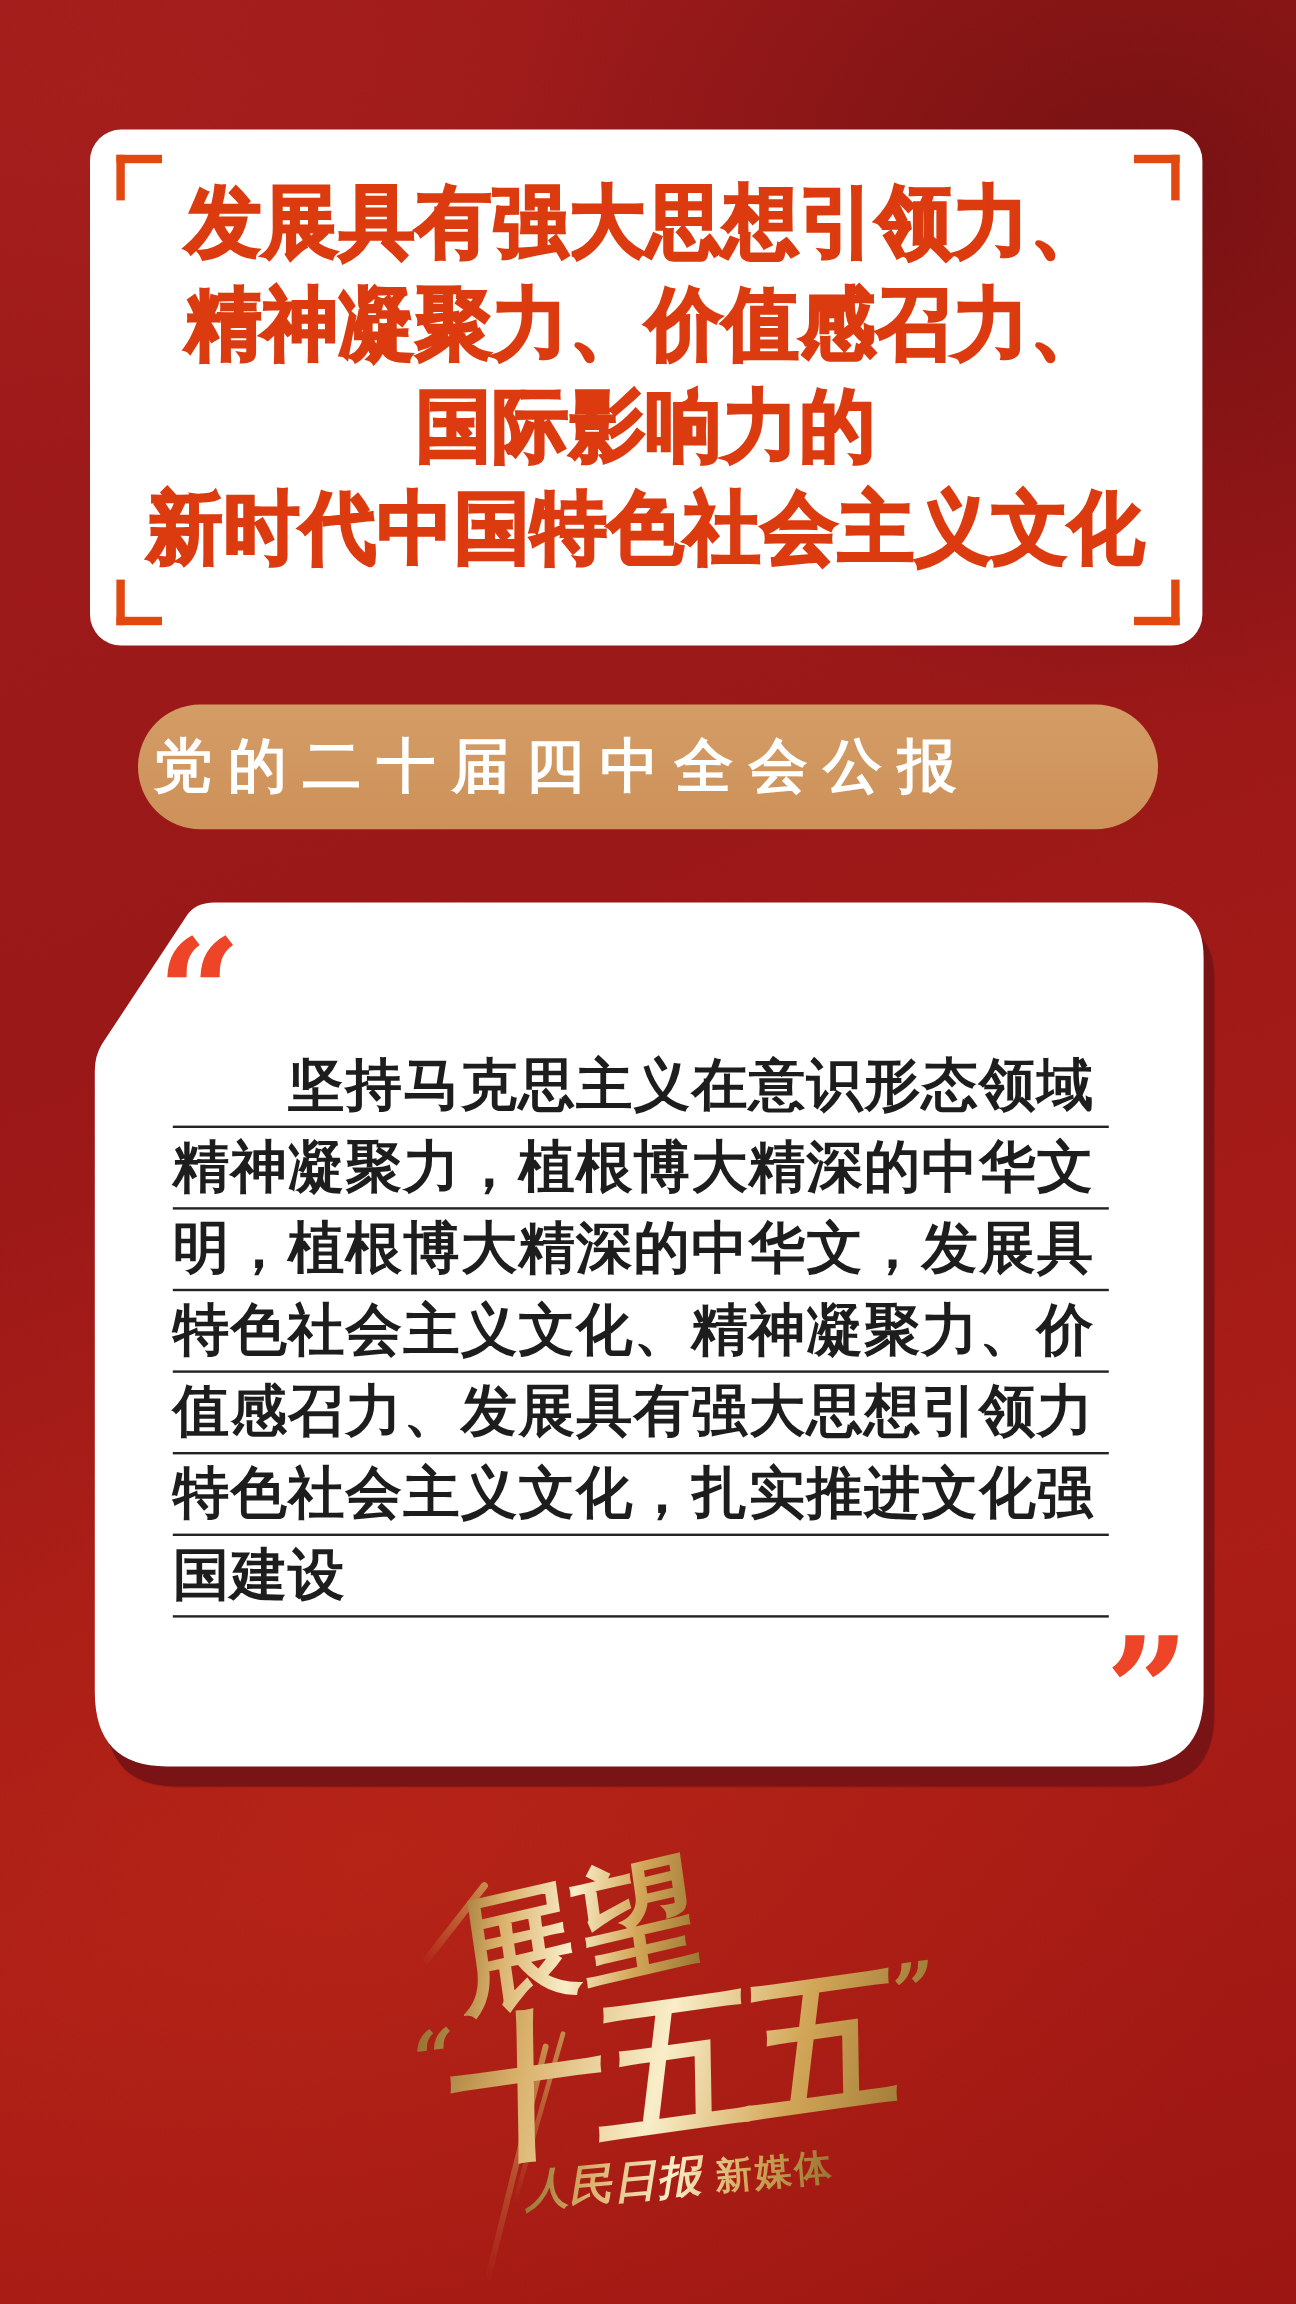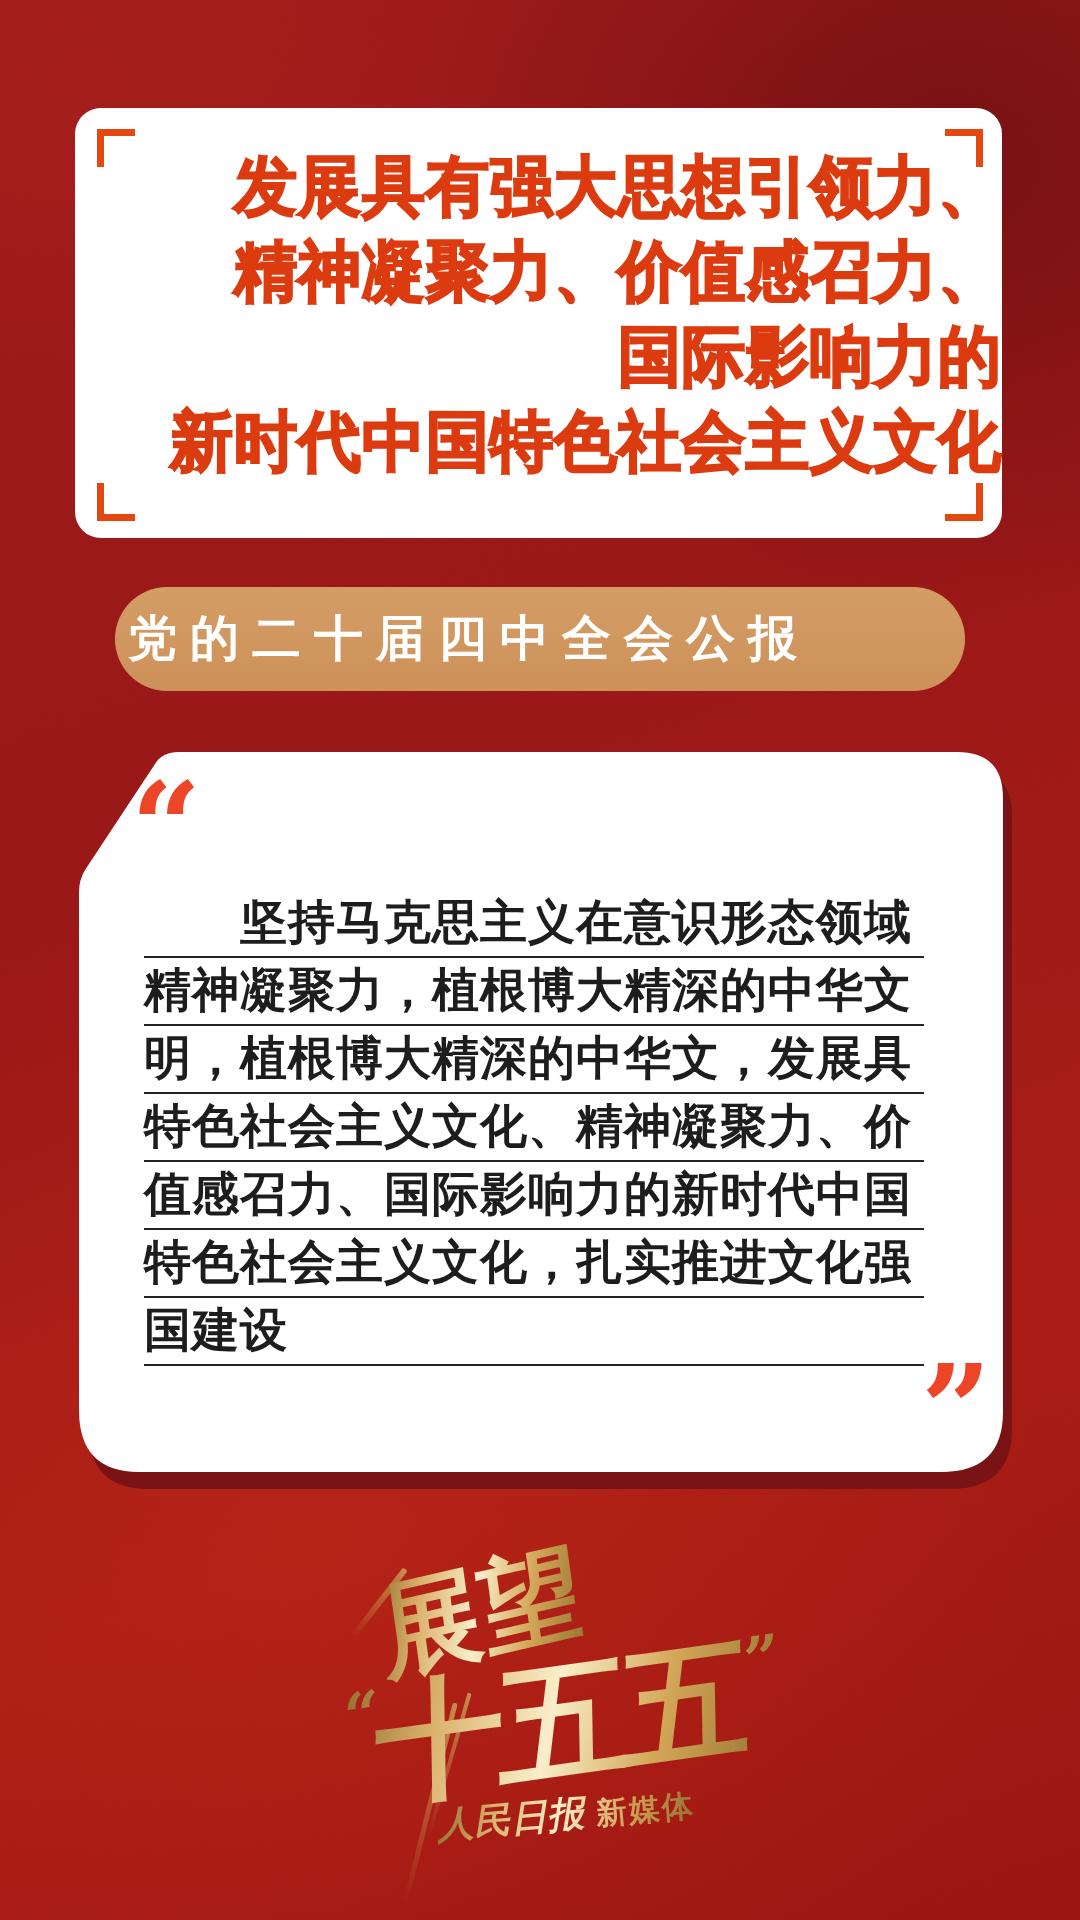--- a/index.html
+++ b/index.html
@@ -17,21 +17,21 @@
   
   .title-card{
     position:absolute;left:75px;top:108px;width:927px;height:430px;
     background:#ffffff;border-radius:26px;
   }
   .bracket{position:absolute;width:31px;height:31px;border:0 solid #e2480f;}
   .bracket.tl{left:22px;top:21px;border-left-width:7px;border-top-width:7px;}
   .bracket.tr{right:19px;top:21px;border-right-width:7px;border-top-width:7px;}
   .bracket.bl{left:22px;bottom:17px;border-left-width:7px;border-bottom-width:7px;}
   .bracket.br{right:19px;bottom:17px;border-right-width:7px;border-bottom-width:7px;}
-  .title-lines{position:absolute;left:0;top:36px;width:100%;text-align:right;}
+  .title-lines{position:absolute;left:0;top:36px;width:100%;text-align:center;}
   .title-line{
     height:85px;line-height:85px;font-size:63px;font-weight:900;
     color:#dc3a0f;-webkit-text-stroke:2.2px #dc3a0f;letter-spacing:1px;
     transform:scaleY(1.04);
   }
 
   
   .badge{
     position:absolute;left:115px;top:587px;width:850px;height:104px;border-radius:52px;
     background:linear-gradient(180deg,#d49d66 0%,#cd9159 100%);
@@ -43,21 +43,21 @@
 
   
   .quote-card{position:absolute;left:75px;top:750px;width:932px;height:724px;}
   .quote-card svg{position:absolute;left:0;top:0;filter:drop-shadow(9px 17px 0 #7a1315);}
   .qmark{
     position:absolute;font-family:"DejaVu Serif",serif;font-weight:700;
     color:#ee4528;font-size:122px;line-height:1;letter-spacing:-6px;
   }
   .qmark.open{left:56px;top:16px;}
   .qmark.close{left:846px;top:598px;}
-  .quote-lines{position:absolute;left:69px;top:140px;width:780px;}
+  .quote-lines{position:absolute;left:69px;top:122px;width:780px;}
   .q-line{
     height:66px;line-height:64px;border-bottom:2px solid #232323;
     font-size:47px;font-weight:700;color:#1d1d1d;letter-spacing:1px;white-space:nowrap;
   }
   .q-line.indent{text-indent:96px;}
 
   
   .gold-text{
     background:linear-gradient(104deg,#8f6a2a 0%,#d9b06a 22%,#f9eec9 48%,#d3a759 72%,#93702e 100%);
     -webkit-background-clip:text;background-clip:text;color:transparent;
@@ -115,21 +115,21 @@
 <div class="quote-card">
   <svg width="932" height="724" viewBox="0 0 932 724" xmlns="http://www.w3.org/2000/svg">
     <path fill="#ffffff" d="M 104 2 L 882 2 Q 928 2 928 48 L 928 662 Q 928 722 866 722 L 64 722 Q 4 722 4 660 L 4 142 Q 4 130 10 120 L 80 14 Q 87 2 104 2 Z"></path>
   </svg>
   <div class="qmark open">“</div>
   <div class="quote-lines">
     <div class="q-line indent">坚持马克思主义在意识形态领域</div>
     <div class="q-line">精神凝聚力，植根博大精深的中华文</div>
     <div class="q-line">明，植根博大精深的中华文，发展具</div>
     <div class="q-line">特色社会主义文化、精神凝聚力、价</div>
-    <div class="q-line">值感召力、国际影响力的新时代中国</div>
+    <div class="q-line">值感召力、发展具有强大思想引领力</div>
     <div class="q-line">特色社会主义文化，扎实推进文化强</div>
     <div class="q-line">国建设</div>
   </div>
   <div class="qmark close">”</div>
 </div>
 
 <div class="streak s1"></div>
 <div class="streak s2"></div>
 <div class="streak s3"></div>
 

